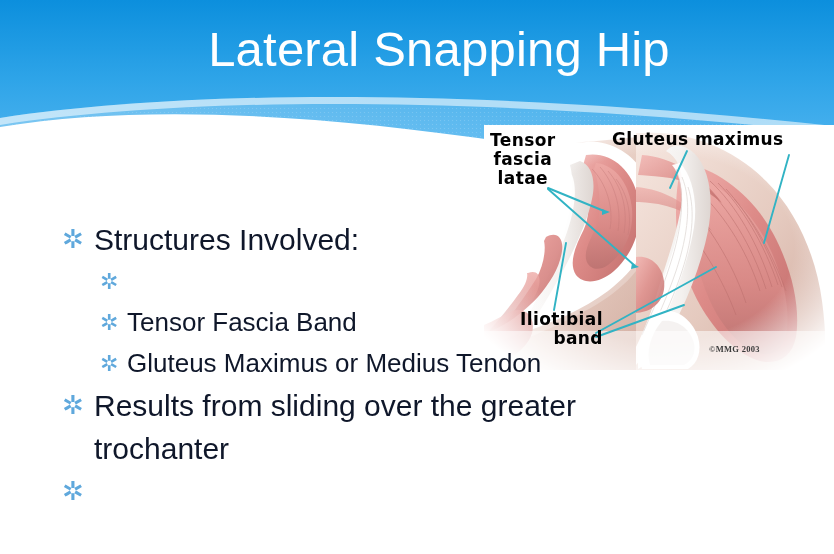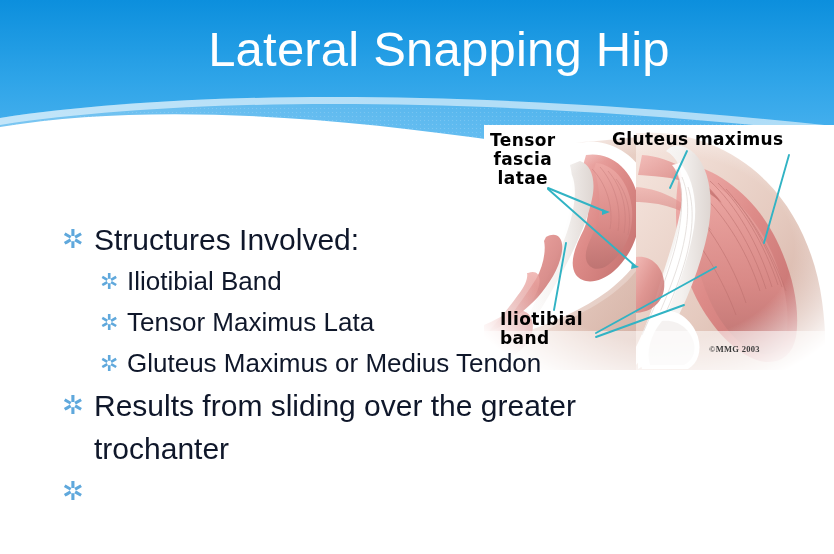--- a/index.html
+++ b/index.html
@@ -112,21 +112,21 @@
     color: #000000;
     font-family: "DejaVu Sans", sans-serif;
     font-weight: bold;
     font-size: 17px;
     line-height: 19px;
     letter-spacing: 0.4px;
     white-space: nowrap;
   }
   .fig-label.tfl { left: 6px; top: 6px; text-align: center; }
   .fig-label.gmax { left: 128px; top: 5px; }
-  .fig-label.itb { left: 16px; top: 185px; text-align: left; }
+  .fig-label.itb { left: 36px; top: 185px; text-align: right; }
   .fig-credit {
     position: absolute;
     left: 225px;
     top: 219px;
     color: #3b3b3b;
     font-family: Liberation Serif, serif;
     font-weight: bold;
     font-size: 8.5px;
     letter-spacing: 0.3px;
     white-space: nowrap;
@@ -327,25 +327,24 @@
     <div class="fig-credit">©MMG 2003</div>
   </div>
 
   <div class="body-area">
     <div class="bullet-row level1">
       <span class="bullet-glyph">✲</span>
       <span class="bullet-text">Structures Involved:</span>
     </div>
     <div class="bullet-row level2">
       <span class="bullet-glyph">✲</span>
-      <span class="bullet-text">Iliotibial Band</span>
     </div>
     <div class="bullet-row level2">
       <span class="bullet-glyph">✲</span>
-      <span class="bullet-text">Tensor Maximus Lata</span>
+      <span class="bullet-text">Tensor Fascia Band</span>
     </div>
     <div class="bullet-row level2">
       <span class="bullet-glyph">✲</span>
       <span class="bullet-text">Gluteus Maximus or Medius Tendon</span>
     </div>
     <div class="bullet-row level1">
       <span class="bullet-glyph">✲</span>
       <span class="bullet-text">Results from sliding over the greater trochanter</span>
     </div>
     <div class="bullet-row level1">

